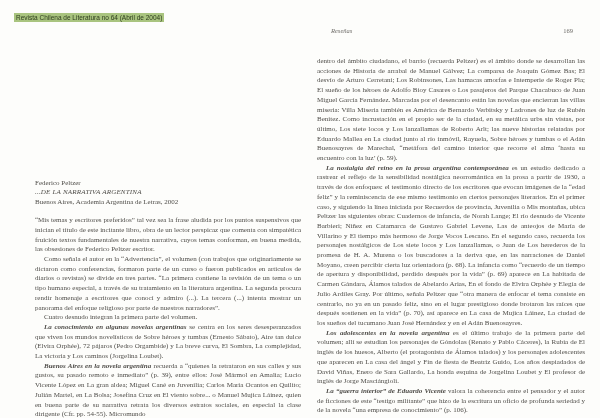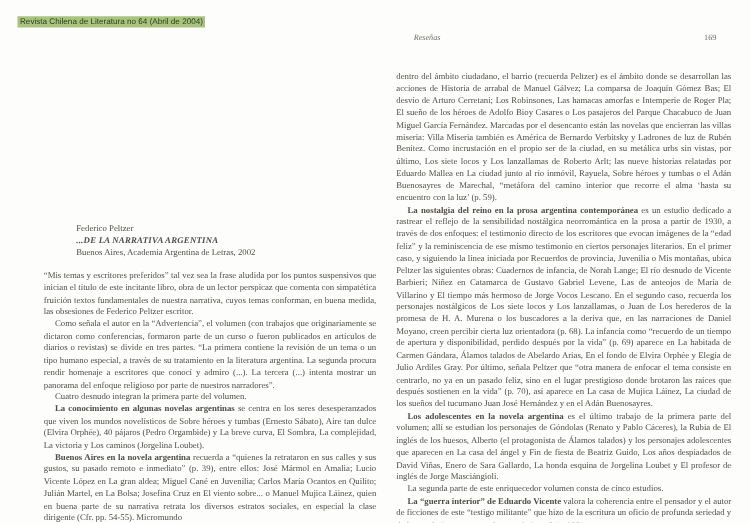--- a/index.html
+++ b/index.html
@@ -41,23 +41,22 @@
   .page-left {
     position: absolute;
     left: 35px;
     top: 179px;
     width: 266px;
   }
   .refblock {
     font-size: 7px;
     line-height: 9.4px;
     margin-bottom: 9px;
-    margin-left: 26px;
   }
-  .refblock .title { font-style: italic; letter-spacing: 0.2px; font-weight: bold; }
+  .refblock .title { font-style: italic; letter-spacing: 0.2px; }
   
   .page-right {
     position: absolute;
     left: 317px;
     top: 27px;
     width: 268px;
   }
   .running-header {
     display: flex;
     justify-content: space-between;
@@ -68,21 +67,21 @@
   }
   .running-header .rh-title { font-style: italic; }
   p.body-par {
     margin: 0;
     font-size: 7px;
     line-height: 9.7px;
     text-align: justify;
     text-indent: 9px;
   }
   p.body-par.noindent { text-indent: 0; }
-  p.body-par b { font-weight: bold; }
+  p.body-par b { font-weight: bold; font-style: italic; }
 </style>
 </head>
 <body>
 
 <div class="spread">
 
   <div class="citation">
     <span class="hl">Revista Chilena de Literatura no 64 (Abril de 2004)</span>
   </div>
 
@@ -92,36 +91,35 @@
       <div class="title">...DE LA NARRATIVA ARGENTINA</div>
       <div>Buenos Aires, Academia Argentina de Letras, 2002</div>
     </div>
 
     <p class="body-par noindent"><span>“Mis temas y escritores preferidos” tal vez sea la frase aludida por los puntos suspensivos que inician el título de este incitante libro, obra de un lector perspicaz que comenta con simpatética fruición textos fundamentales de nuestra narrativa, cuyos temas conforman, en buena medida, las obsesiones de Federico Peltzer escritor.</span></p>
 
     <p class="body-par"><span>Como señala el autor en la “Advertencia”, el volumen (con trabajos que originariamente se dictaron como conferencias, formaron parte de un curso o fueron publicados en artículos de diarios o revistas) se divide en tres partes. “La primera contiene la revisión de un tema o un tipo humano especial, a través de su tratamiento en la literatura argentina. La segunda procura rendir homenaje a escritores que conocí y admiro (...). La tercera (...) intenta mostrar un panorama del enfoque religioso por parte de nuestros narradores”.</span></p>
 
     <p class="body-par"><span>Cuatro desnudo integran la primera parte del volumen.</span></p>
 
-    <p class="body-par"><b>La conocimiento en algunas novelas argentinas</b> <span>se centra en los seres desesperanzados que viven los mundos novelísticos de Sobre héroes y tumbas (Ernesto Sábato), Aire tan dulce (Elvira Orphée), 40 pájaros (Pedro Orgambide) y La breve curva, El Sombra, La complejidad, La victoria y Los caminos (Jorgelina Loubet).</span></p>
+    <p class="body-par"><b>La conocimiento en algunas novelas argentinas</b> <span>se centra en los seres desesperanzados que viven los mundos novelísticos de Sobre héroes y tumbas (Ernesto Sábato), Aire tan dulce (Elvira Orphée), 72 pájaros (Pedro Orgambide) y La breve curva, El Sombra, La complejidad, La victoria y Los caminos (Jorgelina Loubet).</span></p>
 
     <p class="body-par"><b>Buenos Aires en la novela argentina</b> <span>recuerda a “quienes la retrataron en sus calles y sus gustos, su pasado remoto e inmediato” (p. 39), entre ellos: José Mármol en Amalia; Lucio Vicente López en La gran aldea; Miguel Cané en Juvenilia; Carlos María Ocantos en Quilito; Julián Martel, en La Bolsa; Josefina Cruz en El viento sobre... o Manuel Mujica Láinez, quien en buena parte de su narrativa retrata los diversos estratos sociales, en especial la clase dirigente (Cfr. pp. 54-55). Micromundo</span></p>
   </div>
 
   <div class="page-right scan-text">
     <div class="running-header">
       <span class="rh-title">Reseñas</span>
       <span>169</span>
     </div>
 
     <p class="body-par noindent"><span>dentro del ámbito ciudadano, el barrio (recuerda Peltzer) es el ámbito donde se desarrollan las acciones de Historia de arrabal de Manuel Gálvez; La comparsa de Joaquín Gómez Bas; El desvío de Arturo Cerretani; Los Robinsones, Las hamacas amorfas e Intemperie de Roger Pla; El sueño de los héroes de Adolfo Bioy Casares o Los pasajeros del Parque Chacabuco de Juan Miguel García Fernández. Marcadas por el desencanto están las novelas que encierran las villas miseria: Villa Miseria también es América de Bernardo Verbitsky y Ladrones de luz de Rubén Benítez. Como incrustación en el propio ser de la ciudad, en su metálica urbs sin vistas, por último, Los siete locos y Los lanzallamas de Roberto Arlt; las nueve historias relatadas por Eduardo Mallea en La ciudad junto al río inmóvil, Rayuela, Sobre héroes y tumbas o el Adán Buenosayres de Marechal, “metáfora del camino interior que recorre el alma ‘hasta su encuentro con la luz’ (p. 59).</span></p>
 
     <p class="body-par"><b>La nostalgia del reino en la prosa argentina contemporánea</b> <span>es un estudio dedicado a rastrear el reflejo de la sensibilidad nostálgica neorromántica en la prosa a partir de 1930, a través de dos enfoques: el testimonio directo de los escritores que evocan imágenes de la “edad feliz” y la reminiscencia de ese mismo testimonio en ciertos personajes literarios. En el primer caso, y siguiendo la línea iniciada por Recuerdos de provincia, Juvenilia o Mis montañas, ubica Peltzer las siguientes obras: Cuadernos de infancia, de Norah Lange; El río desnudo de Vicente Barbieri; Niñez en Catamarca de Gustavo Gabriel Levene, Las de anteojos de María de Villarino y El tiempo más hermoso de Jorge Vocos Lescano. En el segundo caso, recuerda los personajes nostálgicos de Los siete locos y Los lanzallamas, o Juan de Los herederos de la promesa de H. A. Murena o los buscadores a la deriva que, en las narraciones de Daniel Moyano, creen percibir cierta luz orientadora (p. 68). La infancia como “recuerdo de un tiempo de apertura y disponibilidad, perdido después por la vida” (p. 69) aparece en La habitada de Carmen Gándara, Álamos talados de Abelardo Arias, En el fondo de Elvira Orphée y Elegía de Julio Ardiles Gray. Por último, señala Peltzer que “otra manera de enfocar el tema consiste en centrarlo, no ya en un pasado feliz, sino en el lugar prestigioso donde brotaron las raíces que después sostienen en la vida” (p. 70), así aparece en La casa de Mujica Láinez, La ciudad de los sueños del tucumano Juan José Hernández y en el Adán Buenosayres.</span></p>
 
     <p class="body-par"><b>Los adolescentes en la novela argentina</b> <span>es el último trabajo de la primera parte del volumen; allí se estudian los personajes de Góndolas (Renato y Pablo Cáceres), la Rubia de El inglés de los huesos, Alberto (el protagonista de Álamos talados) y los personajes adolescentes que aparecen en La casa del ángel y Fin de fiesta de Beatriz Guido, Los años despiadados de David Viñas, Enero de Sara Gallardo, La honda esquina de Jorgelina Loubet y El profesor de inglés de Jorge Masciángioli.</span></p>
 
-    <p class="body-par"><span>La segunda parte de este enriquecedor volumen consta de cinco estudios.</span></p>
 
     <p class="body-par"><b>La “guerra interior” de Eduardo Vicente</b> <span>valora la coherencia entre el pensador y el autor de ficciones de este “testigo militante” que hizo de la escritura un oficio de profunda seriedad y de la novela “una empresa de conocimiento” (p. 106).</span></p>
 
   </div>
 
 </div>
 
 </body></html>

